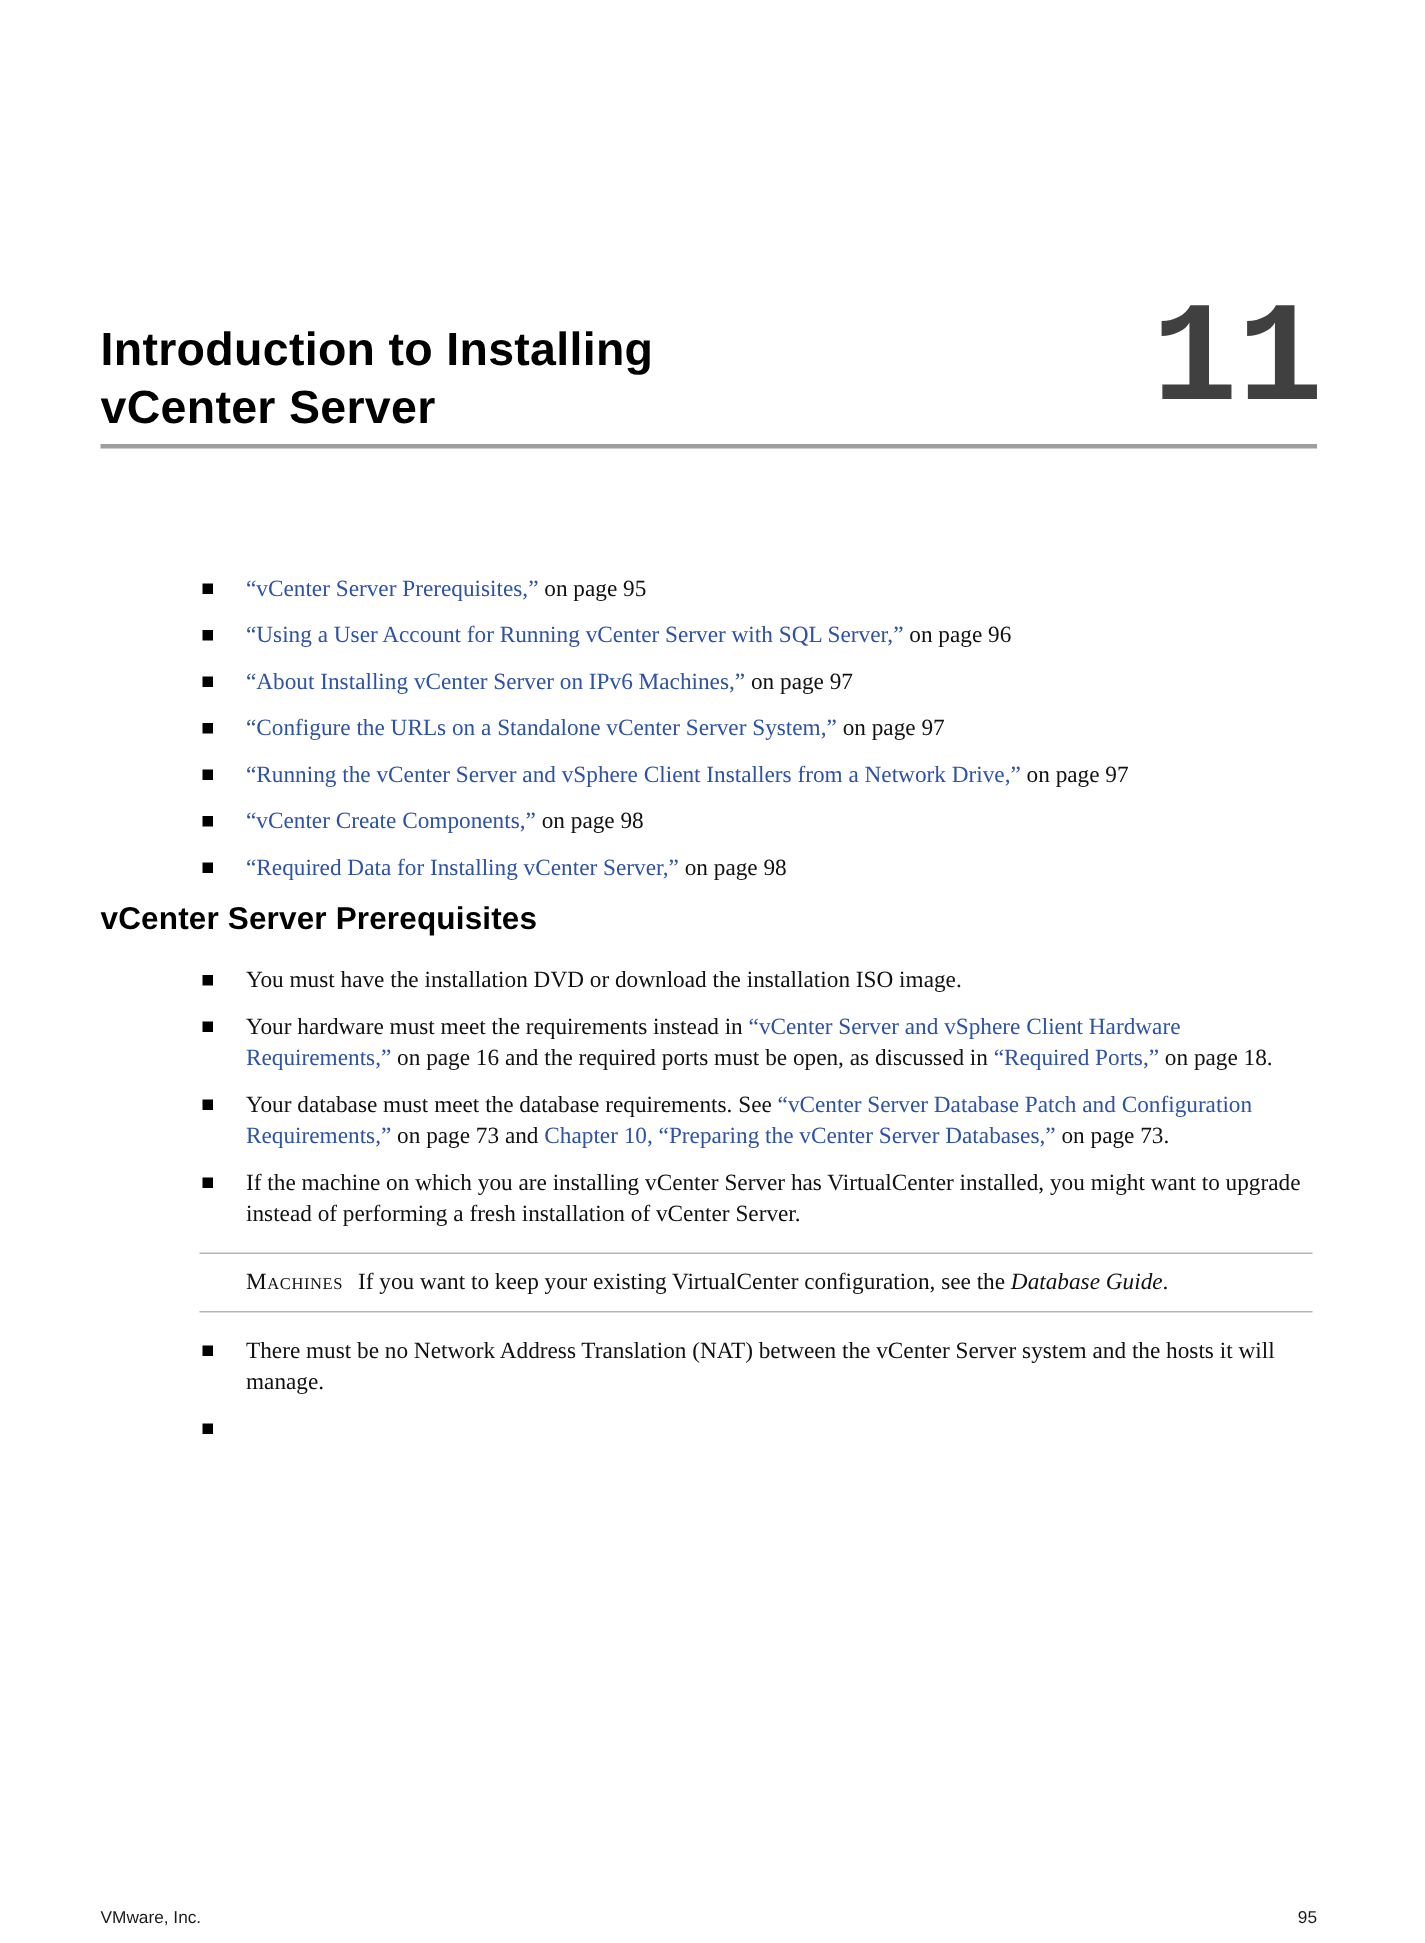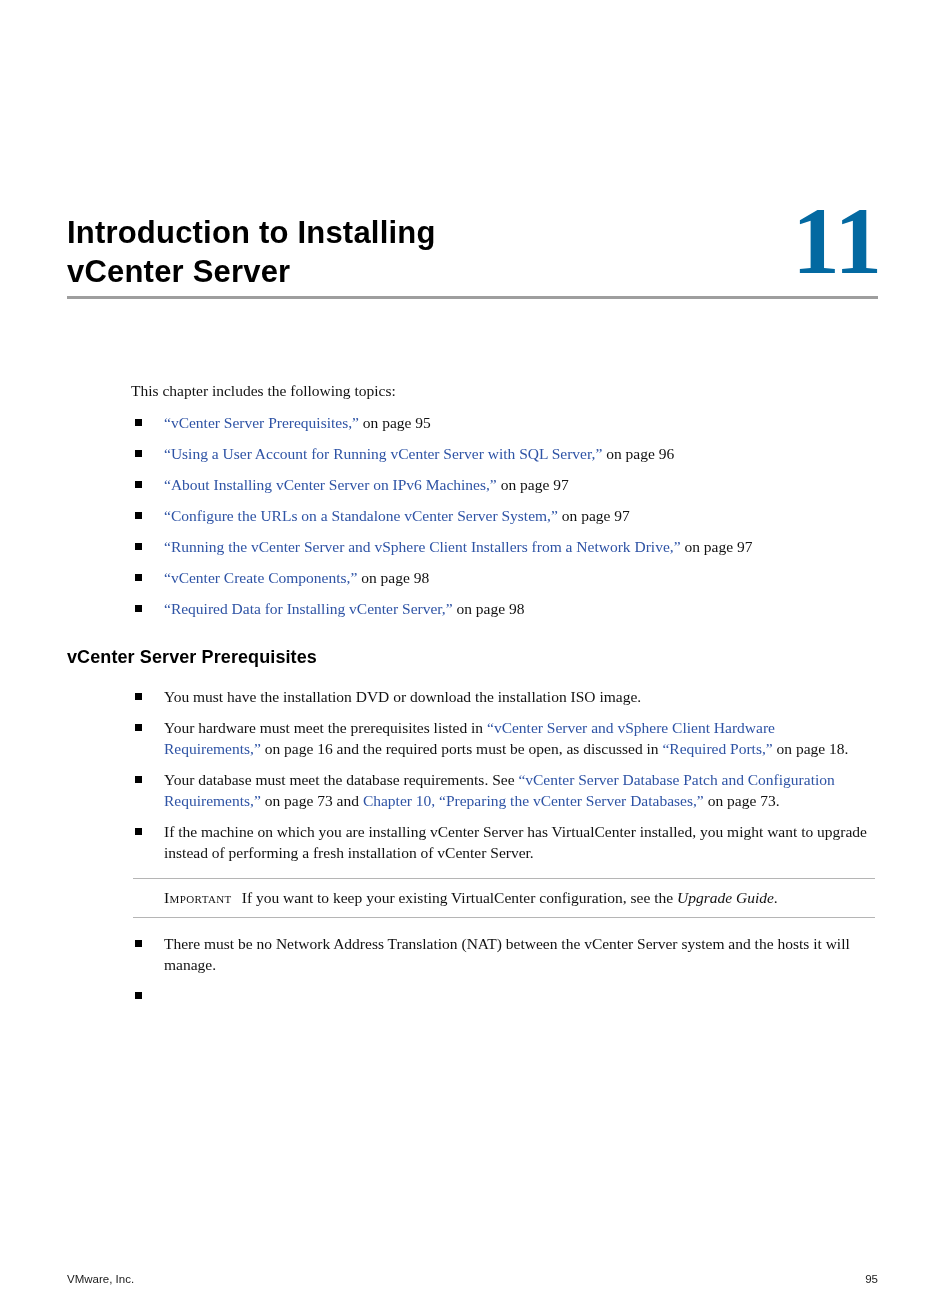--- a/index.html
+++ b/index.html
@@ -27,25 +27,25 @@
     font-weight: 700;
     font-size: 31px;
     line-height: 39px;
     color: #000000;
     letter-spacing: 0.2px;
   }
   .chapter-number {
     position: absolute;
     right: -4px;
     top: -21px;
-    font-family: Liberation Serif, serif;
+    font-family: Liberation Mono, monospace;
     font-weight: 700;
     font-size: 95px;
     line-height: 1.05;
-    color: #0369a1;
+    color: #404040;
   }
   .title-rule {
     position: absolute;
     left: 67px;
     right: 72px;
     top: 296px;
     height: 3px;
     background: #9e9e9e;
   }
 
@@ -79,23 +79,23 @@
     display: inline-block;
   }
   a.doclink {
     color: #2e53a5;
     text-decoration: none;
     cursor: pointer;
   }
   .section-heading {
     font-family: "Liberation Sans", sans-serif;
     font-weight: 700;
-    font-size: 18px;
+    font-size: 21px;
     color: #000000;
-    margin: 28px 0 18px -64px;
+    margin: 12px 0 18px -64px;
     letter-spacing: 0.1px;
   }
   .note {
     border-top: 1px solid #b5b5b5;
     border-bottom: 1px solid #b5b5b5;
     padding: 8px 0 9px 31px;
     margin: 15px 0 15px 0;
     font-size: 15.5px;
     line-height: 21px;
   }
@@ -129,40 +129,39 @@
     <div class="chapter-title">
       <div>Introduction to Installing</div>
       <div>vCenter Server</div>
     </div>
     <div class="chapter-number">11</div>
   </header>
 
   <div class="title-rule"></div>
 
   <main class="content">
-    <p class="body">This chapter includes the following topics:</p>
 
     <div class="list">
         <div class="li"><span class="bullet"></span><span class="li-body"><a class="doclink" href="#">“vCenter Server Prerequisites,”</a><span> on page 95</span></span></div>
         <div class="li"><span class="bullet"></span><span class="li-body"><a class="doclink" href="#">“Using a User Account for Running vCenter Server with SQL Server,”</a><span> on page 96</span></span></div>
         <div class="li"><span class="bullet"></span><span class="li-body"><a class="doclink" href="#">“About Installing vCenter Server on IPv6 Machines,”</a><span> on page 97</span></span></div>
         <div class="li"><span class="bullet"></span><span class="li-body"><a class="doclink" href="#">“Configure the URLs on a Standalone vCenter Server System,”</a><span> on page 97</span></span></div>
         <div class="li"><span class="bullet"></span><span class="li-body"><a class="doclink" href="#">“Running the vCenter Server and vSphere Client Installers from a Network Drive,”</a><span> on page 97</span></span></div>
         <div class="li"><span class="bullet"></span><span class="li-body"><a class="doclink" href="#">“vCenter Create Components,”</a><span> on page 98</span></span></div>
         <div class="li"><span class="bullet"></span><span class="li-body"><a class="doclink" href="#">“Required Data for Installing vCenter Server,”</a><span> on page 98</span></span></div>
       </div>
 
     <h2 class="section-heading">vCenter Server Prerequisites</h2>
 
     <div class="list">
         <div class="li"><span class="bullet"></span><span class="li-body"><span>You must have the installation DVD or download the installation ISO image.</span></span></div>
-        <div class="li"><span class="bullet"></span><span class="li-body"><span>Your hardware must meet the prerequisites listed in </span><a class="doclink" href="#">“vCenter Server and vSphere Client Hardware Requirements,”</a><span> on page 16 and the required ports must be open, as discussed in </span><a class="doclink" href="#">“Required Ports,”</a><span> on page 18.</span></span></div>
+        <div class="li"><span class="bullet"></span><span class="li-body"><span>Your hardware must meet the requirements instead in </span><a class="doclink" href="#">“vCenter Server and vSphere Client Hardware Requirements,”</a><span> on page 16 and the required ports must be open, as discussed in </span><a class="doclink" href="#">“Required Ports,”</a><span> on page 18.</span></span></div>
         <div class="li"><span class="bullet"></span><span class="li-body"><span>Your database must meet the database requirements. See </span><a class="doclink" href="#">“vCenter Server Database Patch and Configuration Requirements,”</a><span> on page 73 and </span><a class="doclink" href="#">Chapter 10, “Preparing the vCenter Server Databases,”</a><span> on page 73.</span></span></div>
         <div class="li"><span class="bullet"></span><span class="li-body"><span>If the machine on which you are installing vCenter Server has VirtualCenter installed, you might want to upgrade instead of performing a fresh installation of vCenter Server.</span></span></div>
-        <div class="note"><span class="sc">Important</span><span>If you want to keep your existing VirtualCenter configuration, see the </span><span class="em">Upgrade Guide</span><span>.</span></div>
+        <div class="note"><span class="sc">Machines</span><span>If you want to keep your existing VirtualCenter configuration, see the </span><span class="em">Database Guide</span><span>.</span></div>
         <div class="li"><span class="bullet"></span><span class="li-body"><span>There must be no Network Address Translation (NAT) between the vCenter Server system and the hosts it will manage.</span></span></div>
         <div class="li"><span class="bullet"></span></div>
       </div>
   </main>
 
   <footer class="footer">
     <span>VMware, Inc.</span>
     <span>95</span>
   </footer>
 

